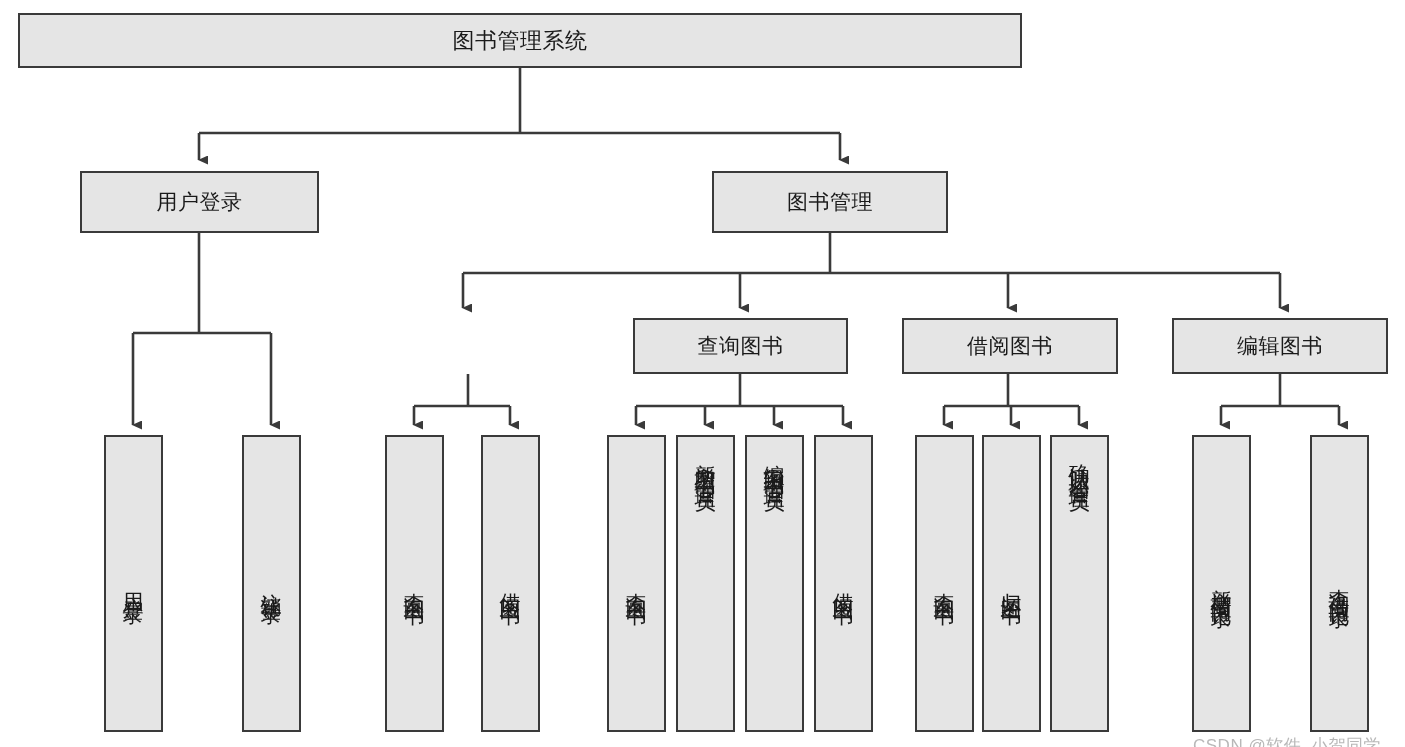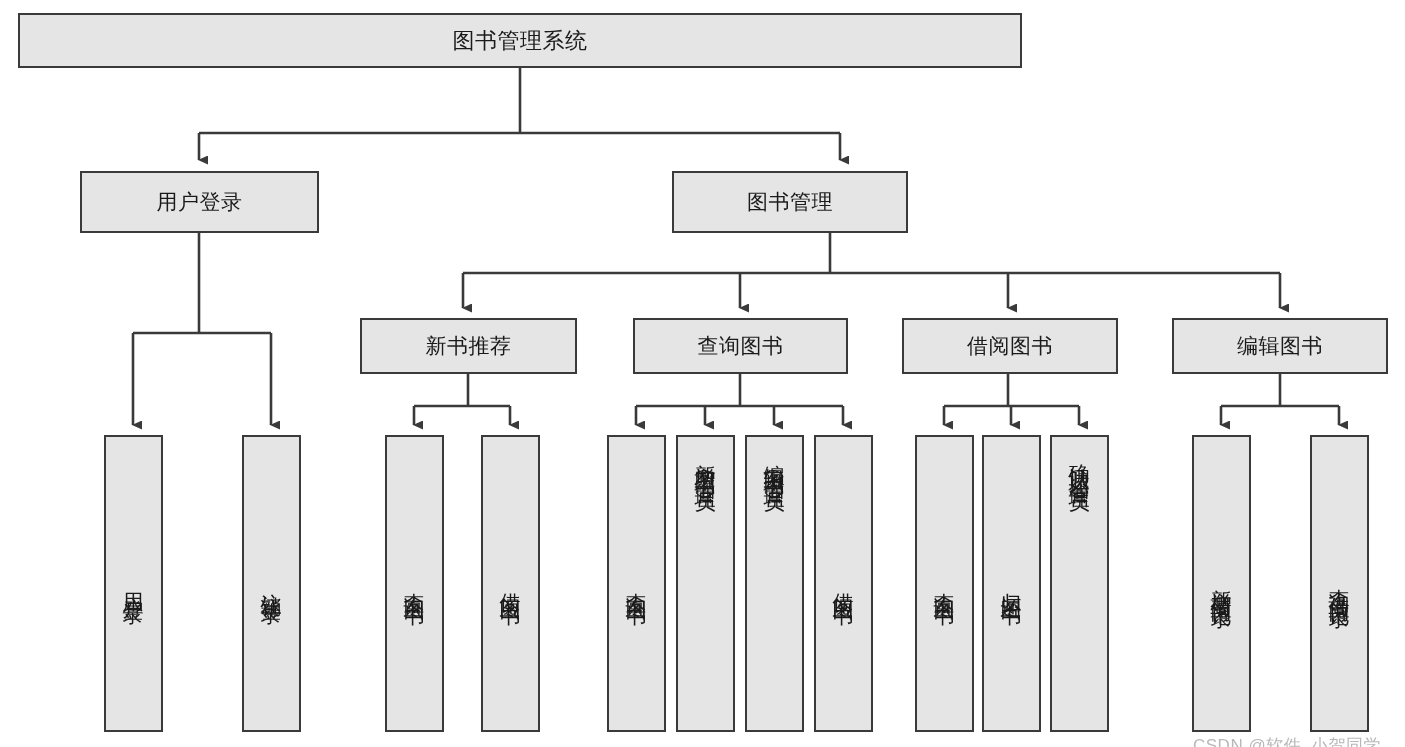--- a/index.html
+++ b/index.html
@@ -124,27 +124,24 @@
     </g>
   </svg>
 
   <div class="node horiz" id="title-node" style="left:18px; top:13px; width:1004px; height:55px;">
     <span class="label">图书管理系统</span>
   </div>
 
   <div class="node horiz" style="left:80px; top:171px; width:239px; height:62px;">
     <span class="label">用户登录</span>
   </div>
-  <div class="node horiz" style="left:672px; top:171px; width:236px; height:62px;">
+  <div class="node horiz" style="left:712px; top:171px; width:236px; height:62px;">
     <span class="label">图书管理</span>
   </div>
 
-  <div class="node horiz" style="left:360px; top:318px; width:217px; height:56px;">
-    <span class="label">新书推荐</span>
-  </div>
   <div class="node horiz" style="left:633px; top:318px; width:215px; height:56px;">
     <span class="label">查询图书</span>
   </div>
   <div class="node horiz" style="left:902px; top:318px; width:216px; height:56px;">
     <span class="label">借阅图书</span>
   </div>
   <div class="node horiz" style="left:1172px; top:318px; width:216px; height:56px;">
     <span class="label">编辑图书</span>
   </div>
 

